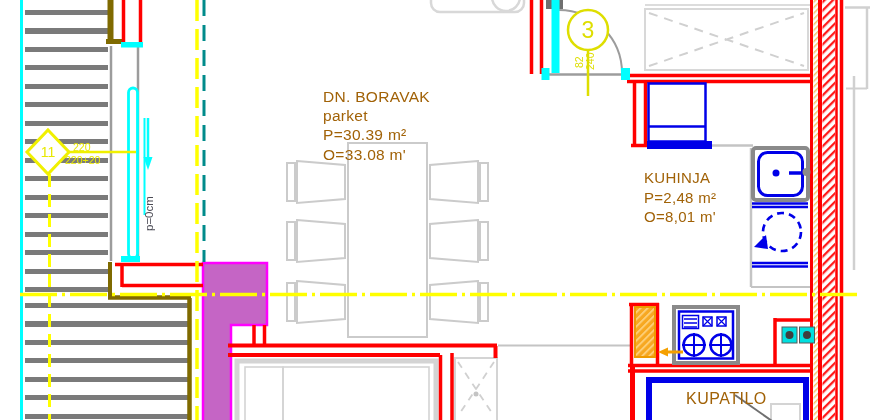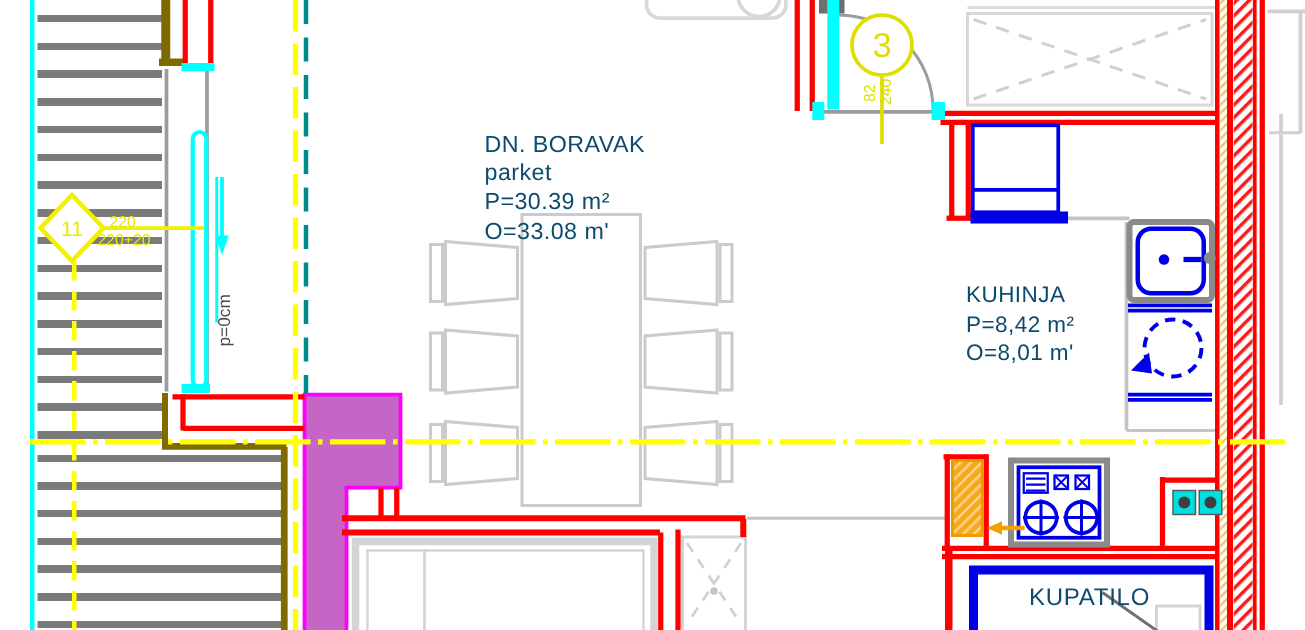--- a/index.html
+++ b/index.html
@@ -1,21 +1,21 @@
 <!DOCTYPE html>
 <html><head>
 <meta charset="utf-8">
 <style>
   html,body{margin:0;padding:0;background:#fff}
   #plan{position:relative;width:870px;height:420px;background:#fff;overflow:hidden;
         font-family:"Liberation Sans",sans-serif}
   #plan>svg{position:absolute;left:0;top:0;z-index:5}
   .stripes{position:absolute;z-index:2;
      background:repeating-linear-gradient(180deg,#7a7a7a 0 5px,rgba(0,0,0,0) 5px 18.5px)}
-  .label{position:absolute;z-index:30;color:#0c4a6e;white-space:nowrap}
+  .label{position:absolute;z-index:30;color:#a16207;white-space:nowrap}
   .label div{white-space:nowrap}
   svg text{font-family:"Liberation Sans",sans-serif}
 </style>
 </head>
 <body>
 
 <div id="plan">
 
   <div class="stripes" style="left:25px;top:10px;width:83px;height:286px"></div>
   <div class="stripes" style="left:25px;top:303px;width:163px;height:117px"></div>
@@ -244,20 +244,20 @@
     <text transform="translate(153,231) rotate(-90)" font-size="11.5" fill="#4b4b55">p=0cm</text>
   </svg>
 
   <div class="label" style="left:323px;top:87px;font-size:15.5px;line-height:19.2px;letter-spacing:.3px">
     <div>DN. BORAVAK</div>
     <div>parket</div>
     <div>P=30.39 m²</div>
     <div>O=33.08 m'</div>
   </div>
 
-  <div class="label" style="left:644px;top:187px;font-size:15px;line-height:19.5px;letter-spacing:.3px">
+  <div class="label" style="left:644px;top:168px;font-size:15px;line-height:19.5px;letter-spacing:.3px">
     <div>KUHINJA</div>
-    <div>P=8,42 m²</div>
+    <div>P=2,48 m²</div>
     <div>O=8,01 m'</div>
   </div>
 
   <div class="label" style="left:686px;top:390px;font-size:16px;letter-spacing:.5px">KUPATILO</div>
 </div>
 
 </body></html>

